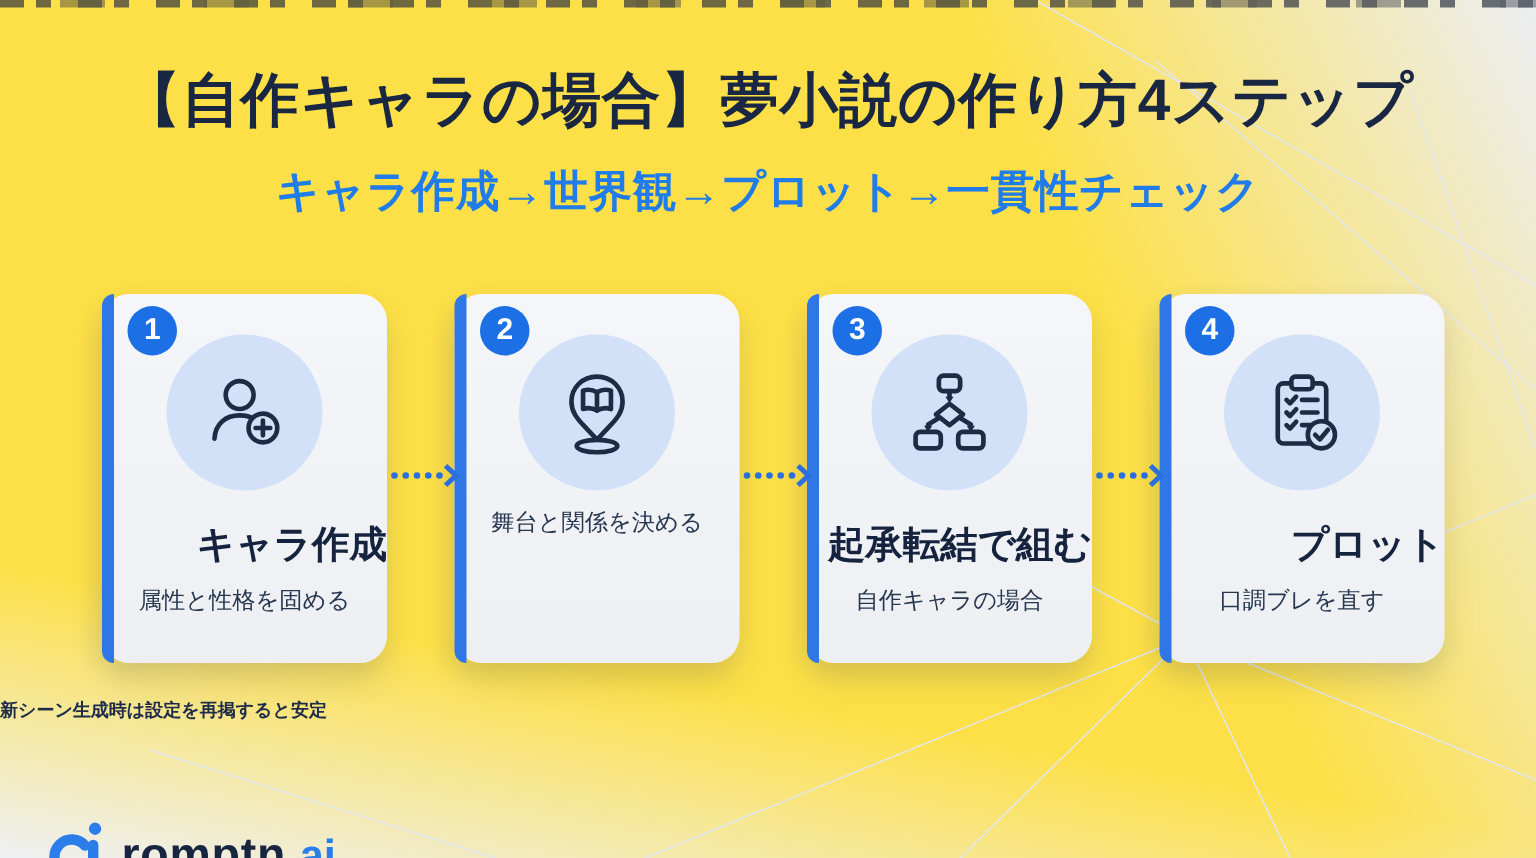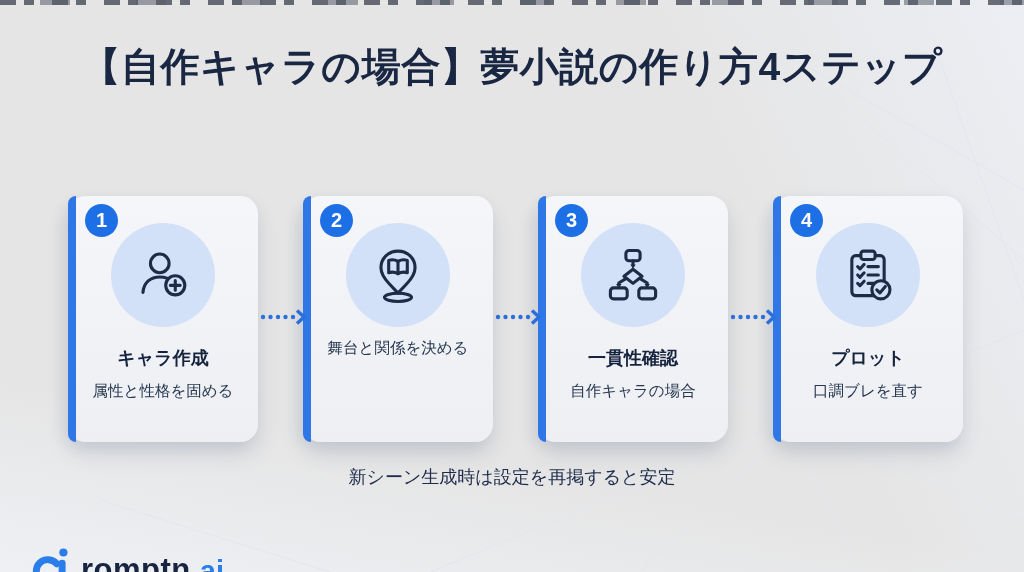--- a/index.html
+++ b/index.html
@@ -1,18 +1,18 @@
 <!DOCTYPE html>
 <html><head>
 <meta charset="utf-8">
 <style>
   html,body{margin:0;padding:0;background:#ffffff;}
   .stage{
     position:relative;width:1024px;height:572px;overflow:hidden;
-    background:#e5e5e5;font-family:"Liberation Sans",sans-serif;
+    background:#fde047;font-family:"Liberation Sans",sans-serif;
   }
   
   .bg-wash-topright{position:absolute;inset:0;background:linear-gradient(245deg,#ecEEf3 0%,rgba(253,253,254,0) 30%);pointer-events:none;}
   .bg-wash-bottom{position:absolute;inset:0;background:linear-gradient(10deg,#eef0f4 0%,rgba(253,253,254,0) 26%);pointer-events:none;}
   .bg-lines{position:absolute;inset:0;pointer-events:none;}
   
   .top-artifact{
     position:absolute;top:0;left:0;width:100%;height:5px;opacity:.75;
     background:
       repeating-linear-gradient(90deg,rgba(40,47,62,.9) 0 16px,transparent 16px 24px,rgba(40,47,62,.9) 24px 34px,transparent 34px 52px),
@@ -39,29 +39,29 @@
   .stripe{position:absolute;left:0;top:0;bottom:0;width:8px;background:#2f77e6;border-radius:18px 0 0 18px;}
   .badge{
     position:absolute;left:17px;top:8px;width:33px;height:33px;border-radius:50%;
     background:#1d6fe6;color:#ffffff;font-size:20px;font-weight:800;
     display:flex;align-items:center;justify-content:center;
   }
   .icon-circle{
     width:104px;height:104px;border-radius:50%;background:#d2e1f8;
     margin:27px auto 0;display:flex;align-items:center;justify-content:center;
   }
-  .card-title{margin-top:19px;text-align:center;font-size:18px;font-weight:900;color:#16233e;}
+  .card-title{margin-top:19px;text-align:right;font-size:25px;font-weight:900;color:#16233e;}
   .card-desc{margin-top:11px;text-align:center;font-size:15.5px;font-weight:500;color:#273750;}
   .flow-arrow{position:absolute;top:112px;width:46px;height:18px;}
   .flow-arrow.a1{left:192px;}
   .flow-arrow.a2{left:427px;}
   .flow-arrow.a3{left:662px;}
   .note{
-    position:absolute;top:465px;left:0;width:100%;text-align:center;
-    font-size:18px;font-weight:400;color:#1e2c4a;
+    position:absolute;top:465px;left:0;width:100%;text-align:left;
+    font-size:12px;font-weight:700;color:#1e2c4a;
   }
   .logo{position:absolute;left:30px;top:506px;display:flex;align-items:flex-end;margin-top:40px;}
   .logo-text{font-size:31px;font-weight:800;color:#182540;margin-left:9px;letter-spacing:.5px;}
   .logo-suffix{font-size:29px;font-weight:800;color:#2b7de9;margin-left:9px;}
   .icon-svg{stroke:#1e2b45;fill:none;stroke-width:2.4;stroke-linecap:round;stroke-linejoin:round;}
 </style>
 </head>
 <body>
 
 <div class="stage">
@@ -77,20 +77,21 @@
         <path d="M790 425 L860 572"></path>
       <path d="M790 425 L1024 520"></path>
         <path d="M790 425 L1024 330"></path>
         <path d="M790 425 L560 300"></path>
       <path d="M100 500 L330 572"></path>
     </g>
   </svg>
   <div class="top-artifact"></div>
 
   <div class="title">【自作キャラの場合】夢小説の作り方4ステップ</div>
+  <div class="subtitle">キャラ作成→世界観→プロット→一貫性チェック</div>
 
   <div class="cards">
 
     <div class="card">
       <div class="stripe"></div>
       <div class="badge">1</div>
       <div class="icon-circle">
         <svg class="icon-svg" width="62" height="62" viewBox="0 0 48 48">
           <circle cx="21.5" cy="15" r="7.2"></circle>
           <path d="M8.5 37.5 C9 29.5 14.5 25.5 21.5 25.5 C25.5 25.5 29 26.8 31.5 29.2"></path>
@@ -126,21 +127,21 @@
           <polygon points="24 19.2,21.9 15.9,26.1 15.9" fill="#1e2b45" stroke="none"></polygon>
           <polygon points="24 19.5,31 25,24 30.5,17 25"></polygon>
           <path d="M18.5 26.8 L13 30.2 L13 31"></path>
           <polygon points="13 34.2,10.9 30.9,15.1 30.9" fill="#1e2b45" stroke="none"></polygon>
           <path d="M29.5 26.8 L35 30.2 L35 31"></path>
           <polygon points="35 34.2,32.9 30.9,37.1 30.9" fill="#1e2b45" stroke="none"></polygon>
           <rect x="6.5" y="34" width="13" height="8.5" rx="2.4"></rect>
           <rect x="28.5" y="34" width="13" height="8.5" rx="2.4"></rect>
         </svg>
       </div>
-      <div class="card-title">一貫性確認</div>
+      <div class="card-title">起承転結で組む</div>
       <div class="card-desc">自作キャラの場合</div>
     </div>
 
     <div class="card">
       <div class="stripe"></div>
       <div class="badge">4</div>
       <div class="icon-circle">
         <svg class="icon-svg" width="62" height="62" viewBox="0 0 48 48">
           <rect x="11.5" y="9" width="25" height="31" rx="3"></rect>
           <rect x="18.5" y="5.5" width="11" height="6.5" rx="2" fill="#d2e1f8"></rect>

